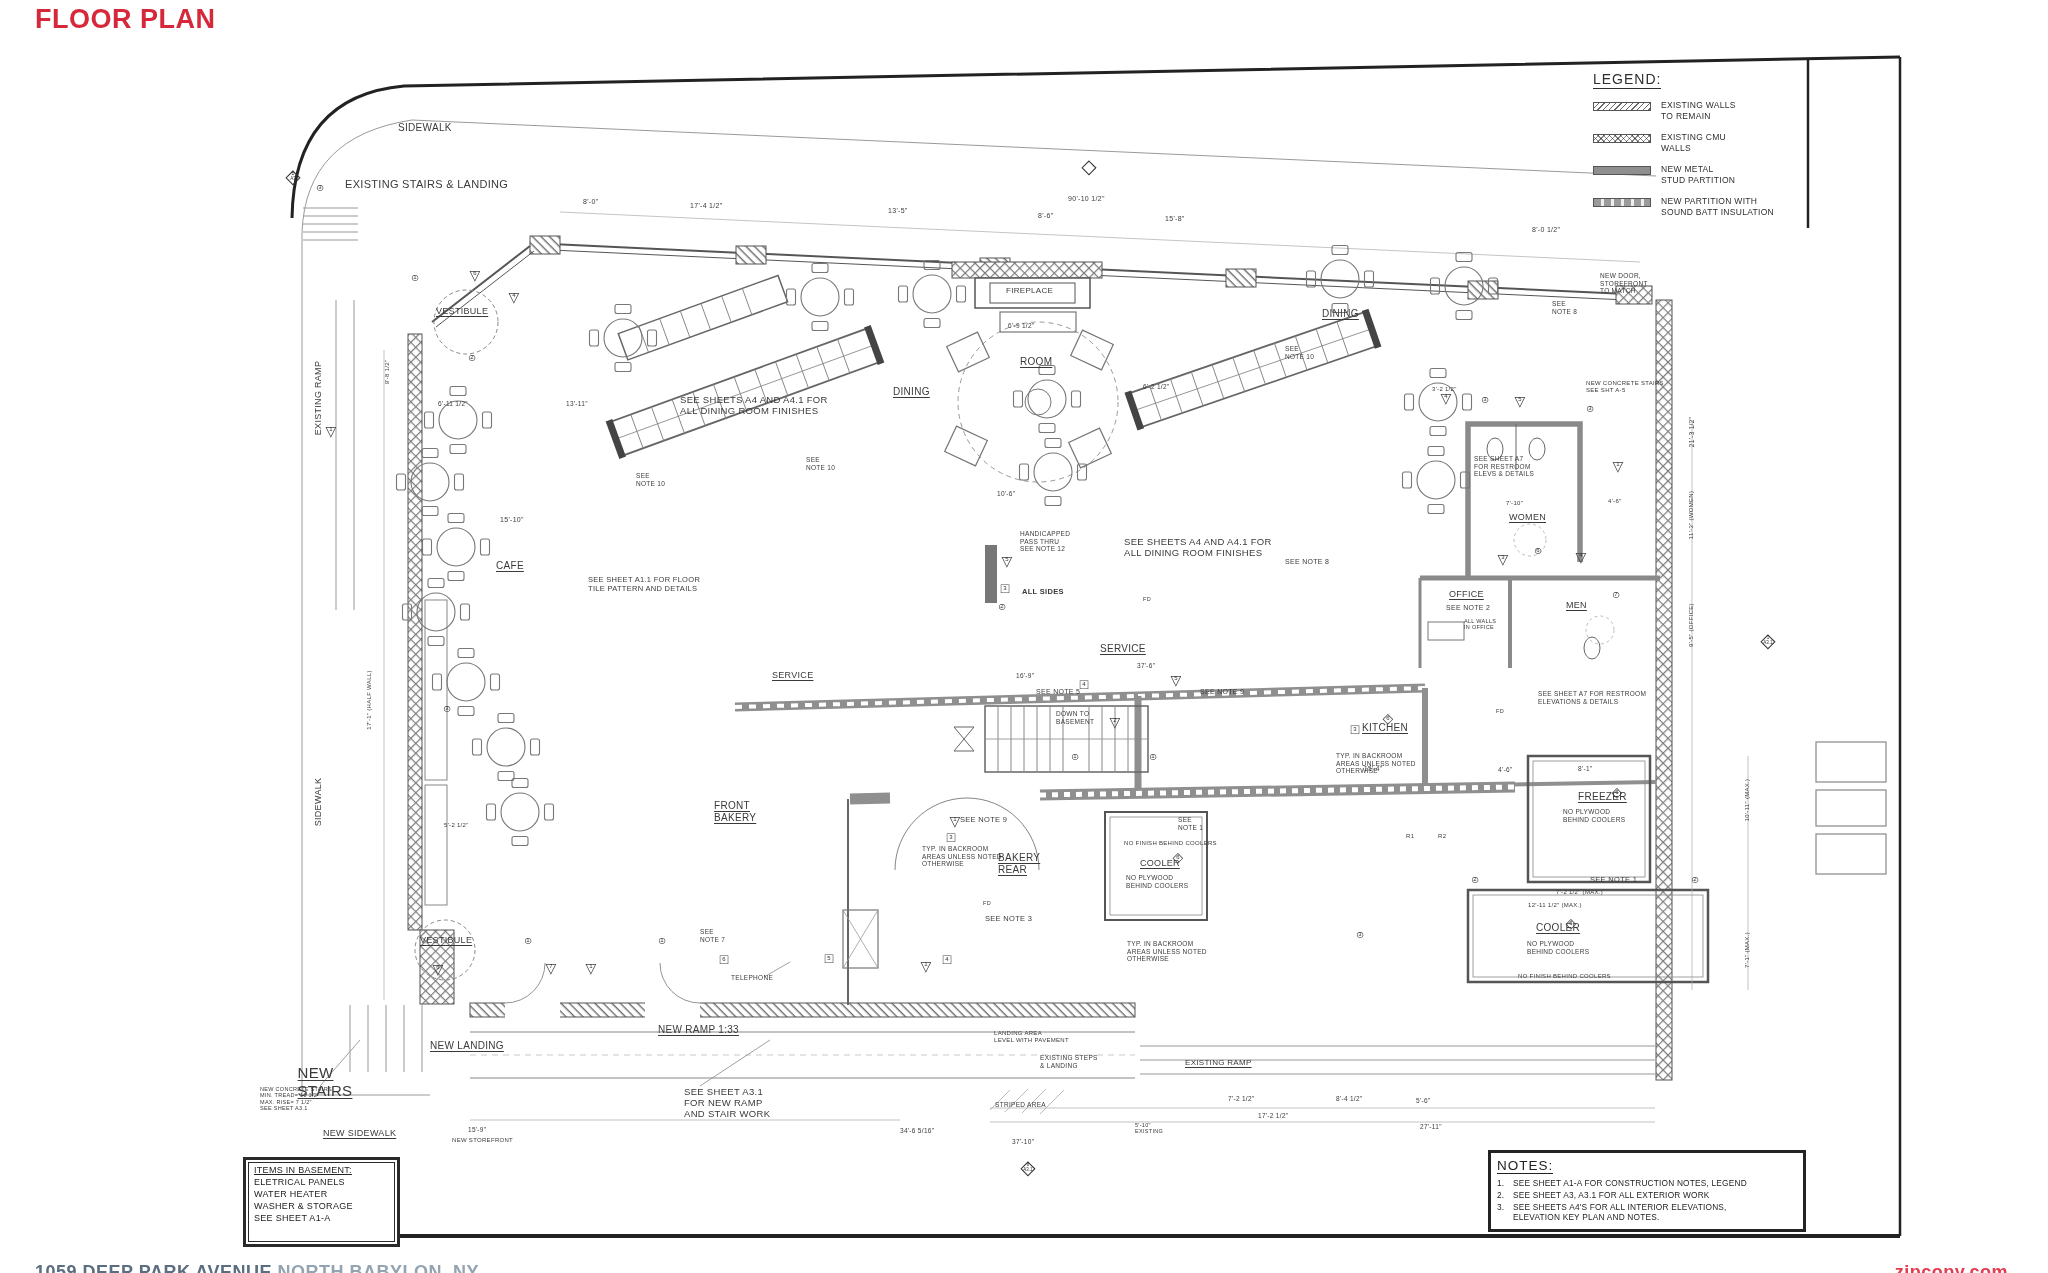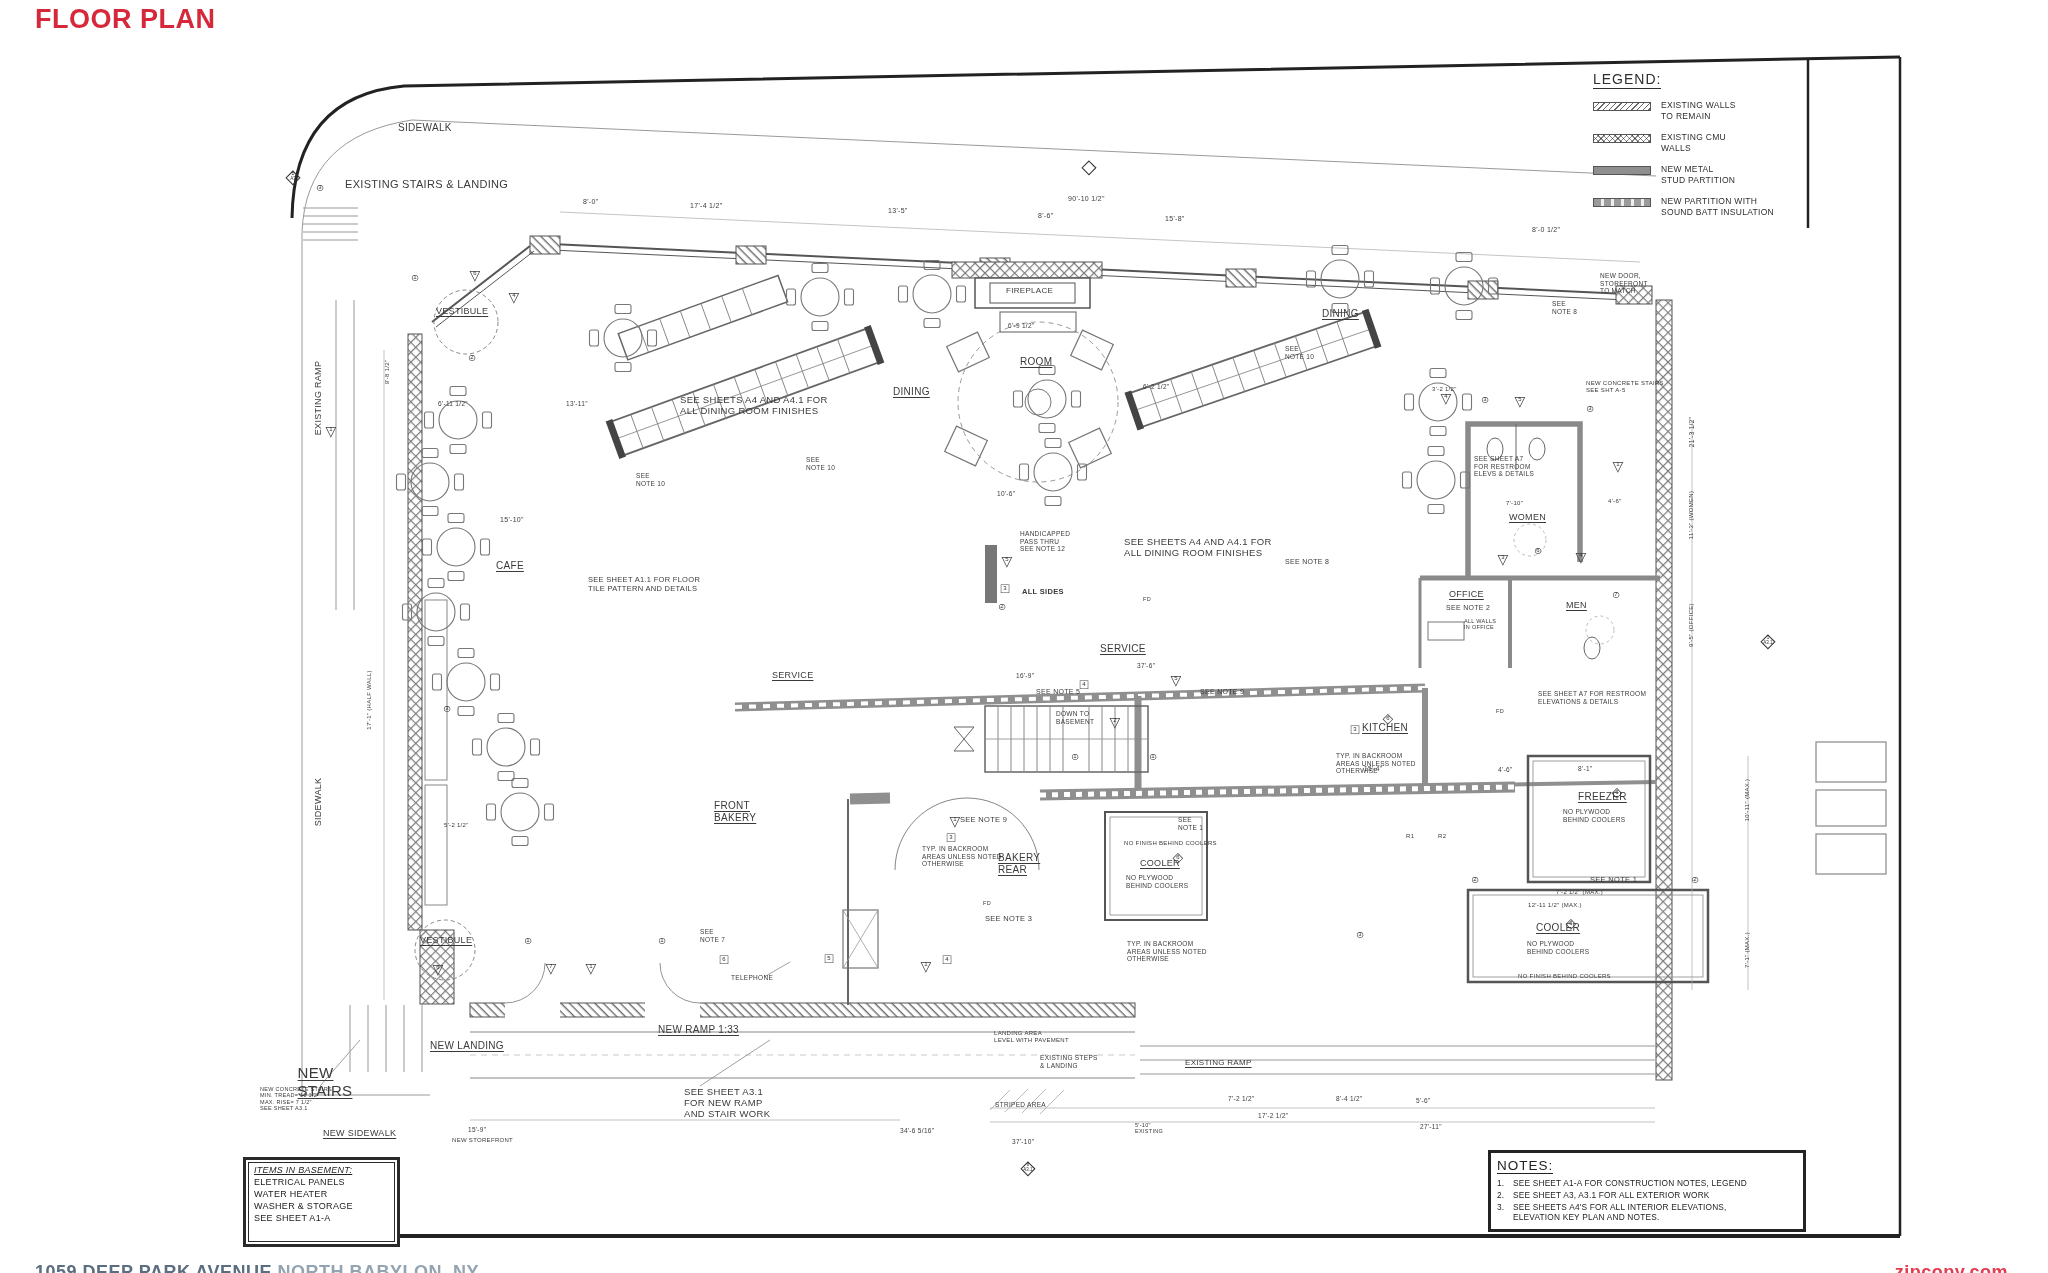--- a/index.html
+++ b/index.html
@@ -45,21 +45,21 @@
   .tblock-scale{font-size:9.5px;letter-spacing:.4px;color:#2b2b2b;margin-top:2px;}
   .gscale{position:absolute;left:694px;top:1180px;width:345px;}
   .gscale-label{font-size:8.5px;letter-spacing:.6px;color:#2b2b2b;}
   .gscale-bar{margin-top:6px;height:7px;border:1px solid #222;box-sizing:border-box;
               background:repeating-linear-gradient(90deg,#1d1d1d 0 22px,#fff 22px 44px);}
   .gscale-ticks{display:flex;justify-content:space-between;font-size:6.5px;color:#333;margin-top:1px;}
   
   .bsmt{position:absolute;left:243px;top:1157px;width:157px;height:90px;border:3px solid #2a2a2a;
         box-sizing:border-box;padding:2px;background:#fff;}
   .bsmt-in{border:1px solid #2a2a2a;height:100%;box-sizing:border-box;padding:2px 5px;}
-  .bsmt-title{font-size:9px;letter-spacing:.3px;color:#222;text-decoration:underline;font-style:italic;}
+  .bsmt-title{font-size:9px;letter-spacing:.3px;color:#222;text-decoration:underline;}
   .bsmt-line{font-size:9px;letter-spacing:.3px;color:#222;margin-top:2px;}
   
   .plan-label{position:absolute;white-space:pre-line;color:#3a3a3a;letter-spacing:.3px;
               line-height:1.18;font-family:"Liberation Sans",sans-serif;}
   .plan-label.u{text-decoration:underline;text-underline-offset:2px;}
   
   .callout{position:absolute;width:16px;height:15px;text-align:center;color:#444;}
   .callout .g{font-size:14px;line-height:15px;display:block;}
   .callout .n{position:absolute;left:0;right:0;font-size:6px;color:#333;}
   .callout.triangle .n{top:1.5px;}

